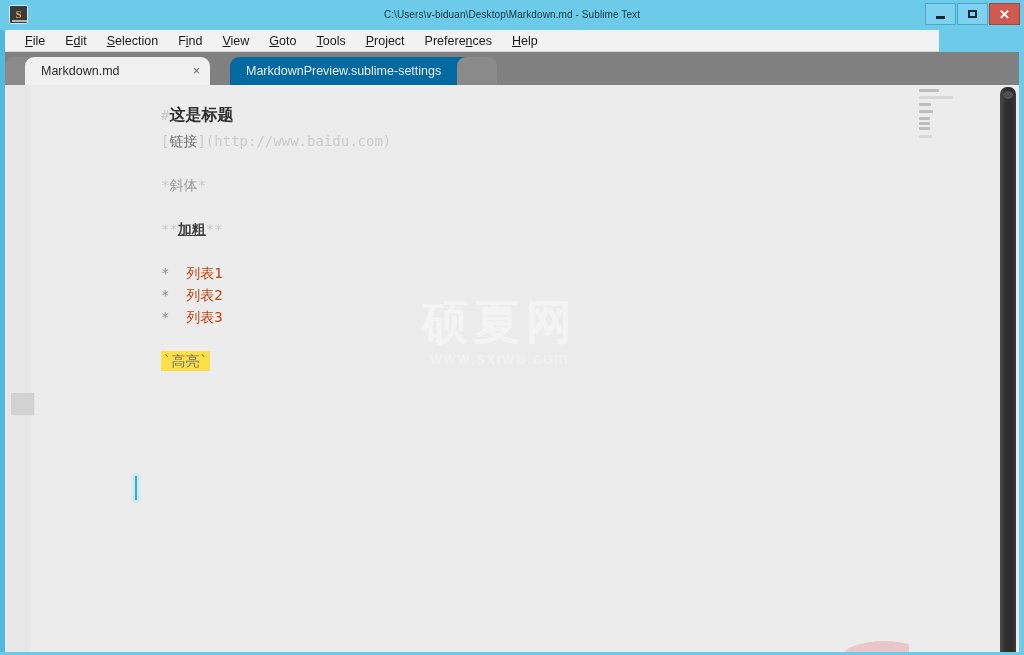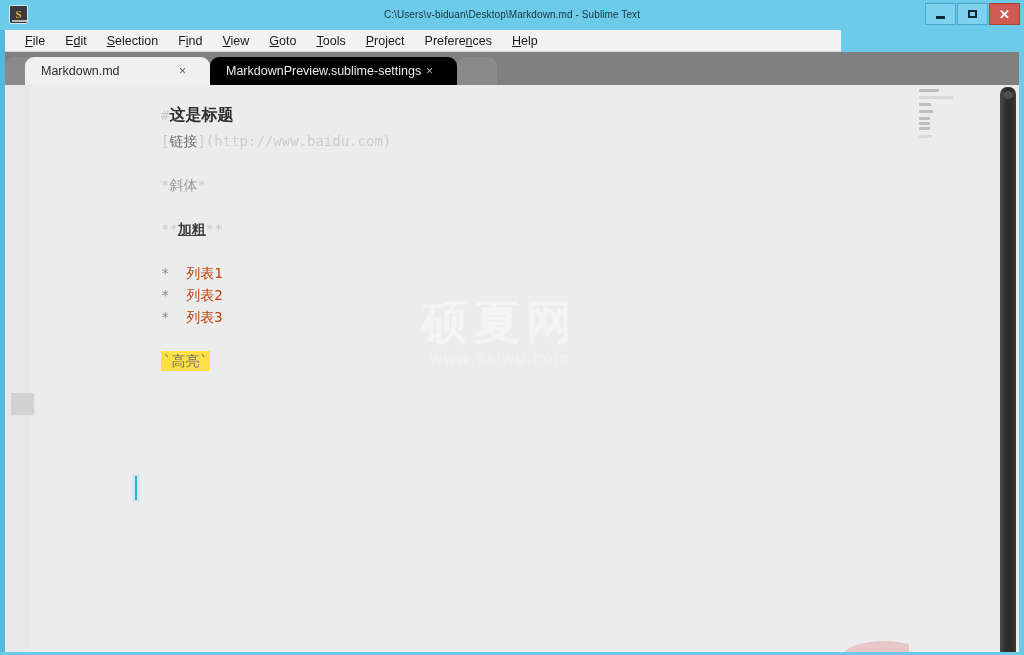--- a/index.html
+++ b/index.html
@@ -59,21 +59,21 @@
     font-size: 12px; color: #102b35;
     line-height: 1;
   }
   .winbtn.close { background: #d05a50; border-color: #a8453d; color: #fff; font-size: 13px; font-weight: bold; }
   .winbtn .min-glyph { display:block; width: 9px; height: 3px; background: #102b35; margin-top: 7px; }
   .winbtn .max-glyph { display:block; width: 9px; height: 8px; border: 2px solid #102b35; }
 
   
   .menubar {
     position: absolute; left: 5px; top: 30px;
-    width: 836px; height: 22px;
+    width: 934px; height: 22px;
     background: #f2f2f2;
     border-bottom: 1px solid #d7d7d7;
     display: flex; align-items: center;
     padding-left: 10px;
   }
   .menu-item {
     font-size: 12.5px;
     color: #1a1a1a;
     padding: 0 10px;
     line-height: 22px;
@@ -85,26 +85,26 @@
   .tabbar {
     position: absolute; left: 5px; top: 52px;
     width: 1014px; height: 33px;
     background: #808080;
     overflow: hidden;
   }
   .tab {
     position: absolute; top: 5px; height: 28px;
     border-radius: 9px 9px 0 0;
     display: flex; align-items: center;
-    padding: 0 24px 0 16px;
+    padding: 0 10px 0 16px;
     font-size: 12.5px;
     white-space: nowrap;
   }
   .tab.active { background: #f0f0f0; color: #2b2b2b; }
-  .tab.inactive { background: #000000; color: #ebebeb; }
+  .tab.inactive { background: #0369a1; color: #ebebeb; margin-left: 20px; }
   .tab .tab-label { line-height: 28px; }
   .tab .tab-close {
     margin-left: 14px; font-size: 12px; opacity: .75;
     line-height: 1;
   }
   .tab-ghost {
     position: absolute; top: 5px; height: 28px; width: 60px;
     border-radius: 9px 9px 0 0; background: #8a8a8a;
   }
 

